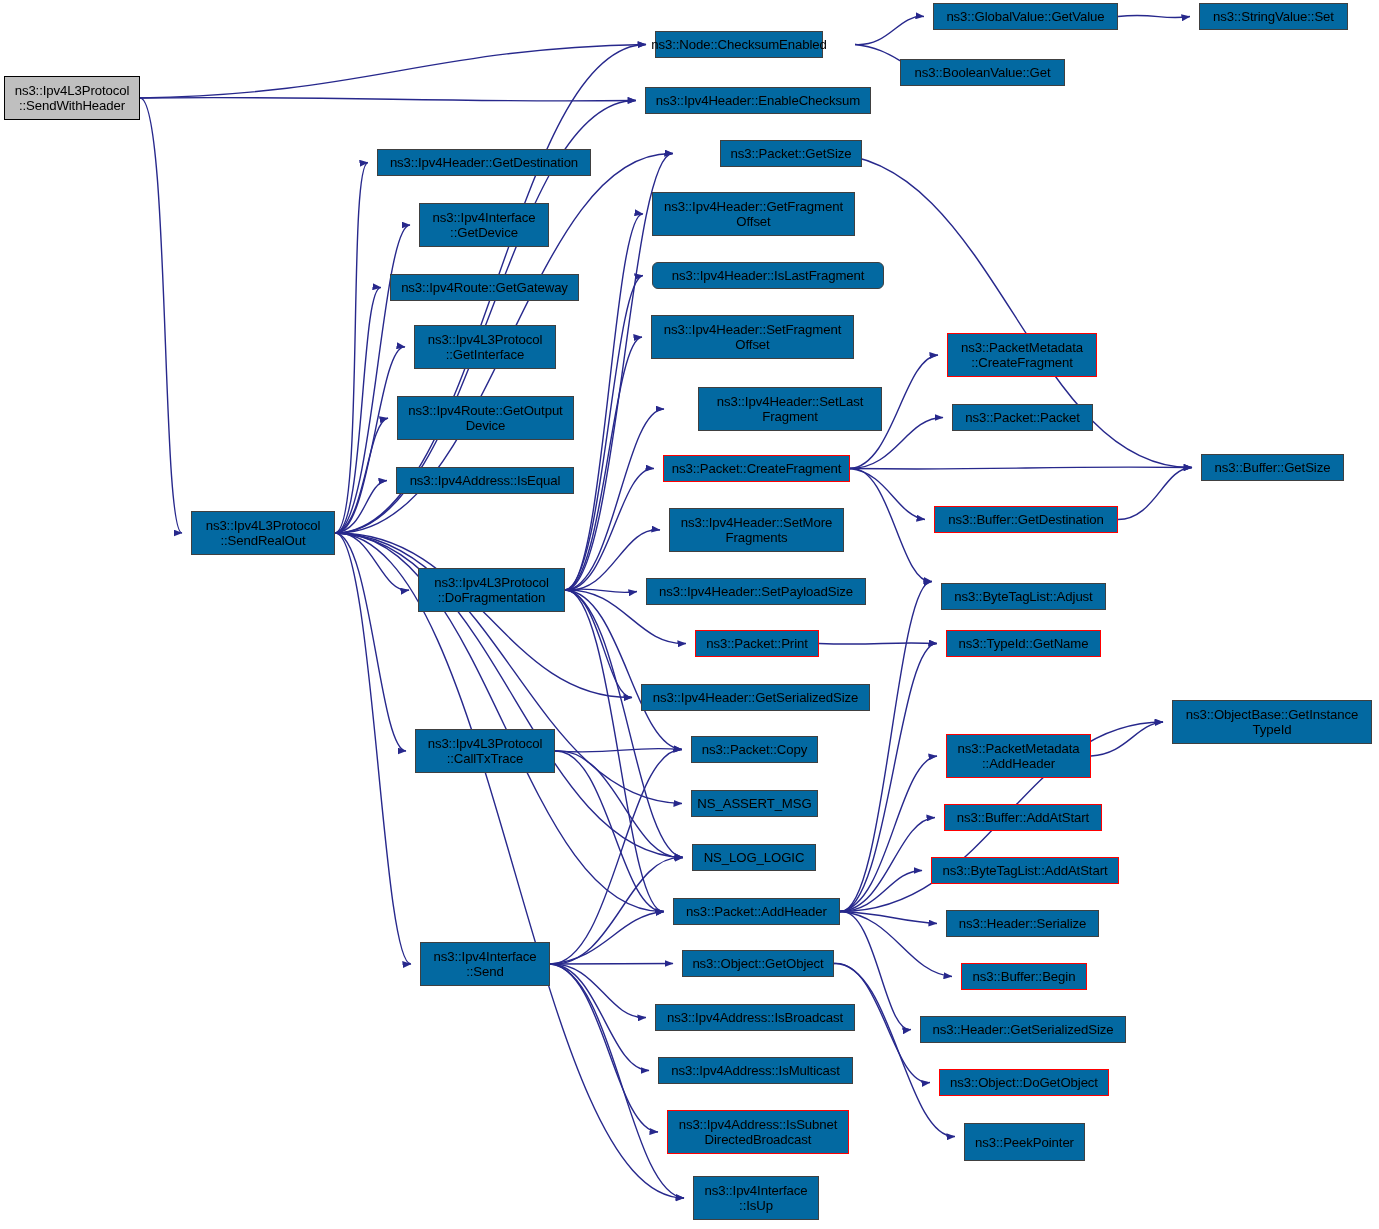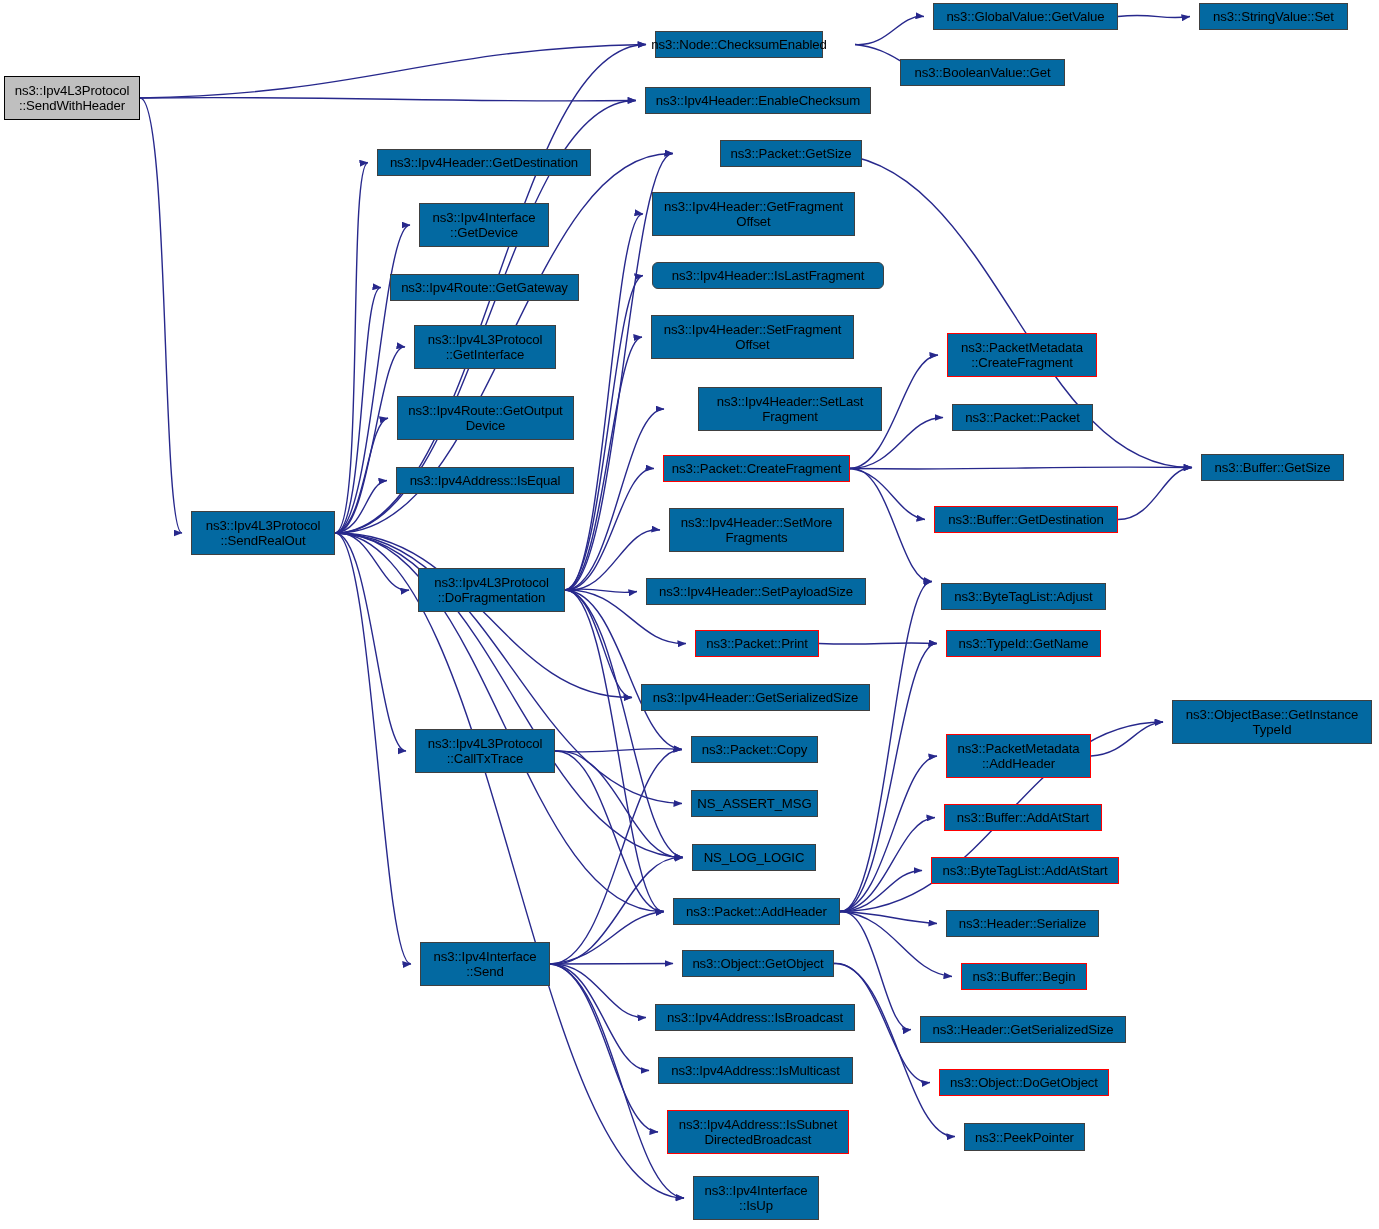--- a/index.html
+++ b/index.html
@@ -186,17 +186,17 @@
       <div class="node" style="left: 420px; top: 942px; width: 130px; height: 44px;">ns3::Ipv4Interface
 ::Send</div>
       <div class="node" style="left: 682px; top: 950px; width: 152px; height: 27px;">ns3::Object::GetObject</div>
       <div class="node hot" style="left: 961px; top: 963px; width: 126px; height: 27px;">ns3::Buffer::Begin</div>
       <div class="node" style="left: 655px; top: 1004px; width: 200px; height: 27px;">ns3::Ipv4Address::IsBroadcast</div>
       <div class="node" style="left: 920px; top: 1016px; width: 206px; height: 27px;">ns3::Header::GetSerializedSize</div>
       <div class="node" style="left: 658px; top: 1057px; width: 195px; height: 27px;">ns3::Ipv4Address::IsMulticast</div>
       <div class="node hot" style="left: 939px; top: 1069px; width: 170px; height: 27px;">ns3::Object::DoGetObject</div>
       <div class="node hot" style="left: 667px; top: 1110px; width: 182px; height: 44px;">ns3::Ipv4Address::IsSubnet
 DirectedBroadcast</div>
-      <div class="node" style="left: 964px; top: 1123px; width: 121px; height: 28px;">ns3::PeekPointer</div>
+      <div class="node" style="left: 964px; top: 1123px; width: 121px; height: 38px;">ns3::PeekPointer</div>
       <div class="node" style="left: 693px; top: 1176px; width: 126px; height: 44px;">ns3::Ipv4Interface
 ::IsUp</div>
     </div>
 </div>
 
 </body></html>

